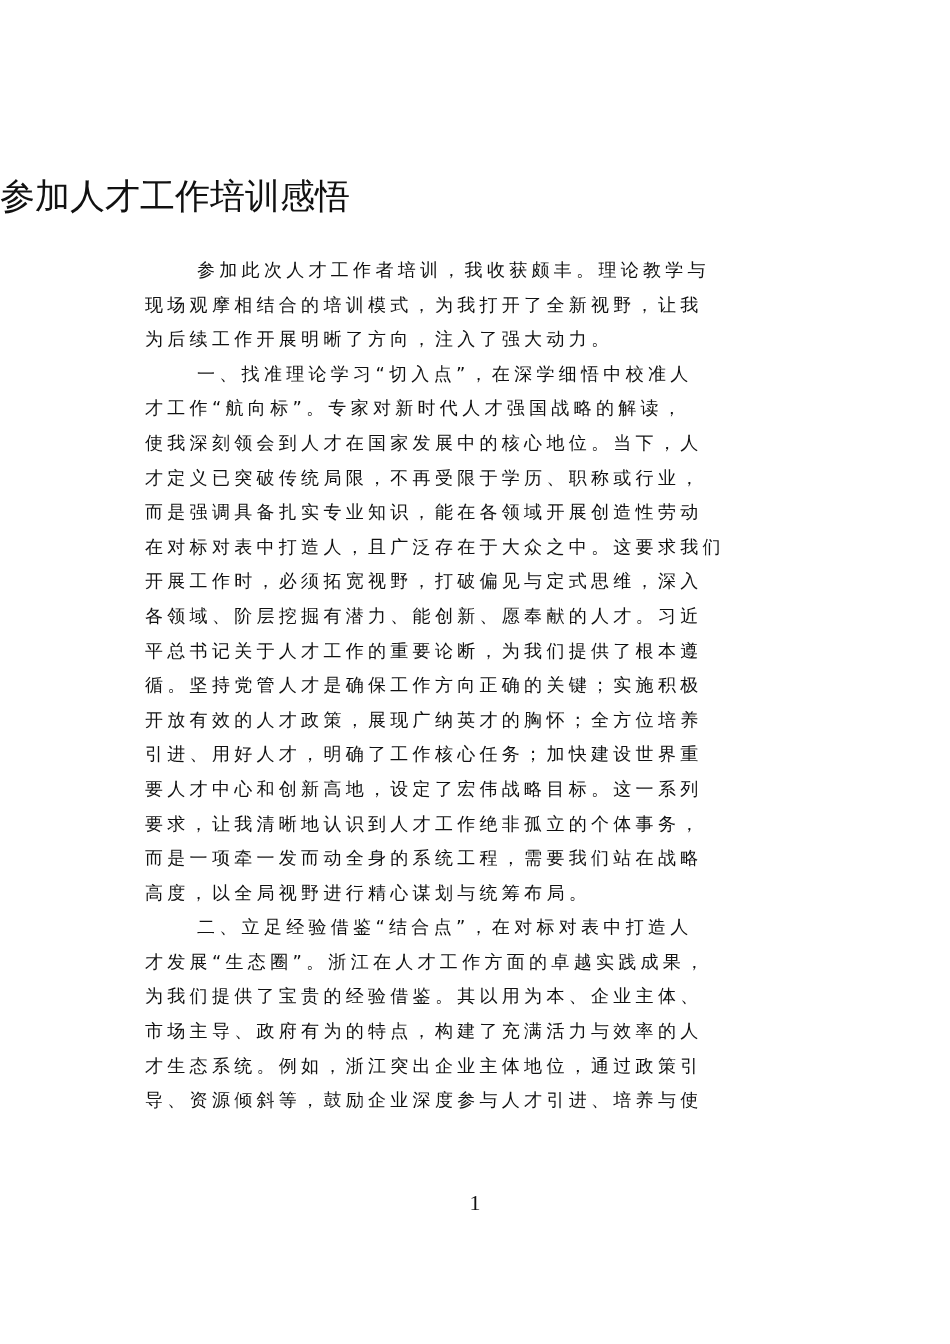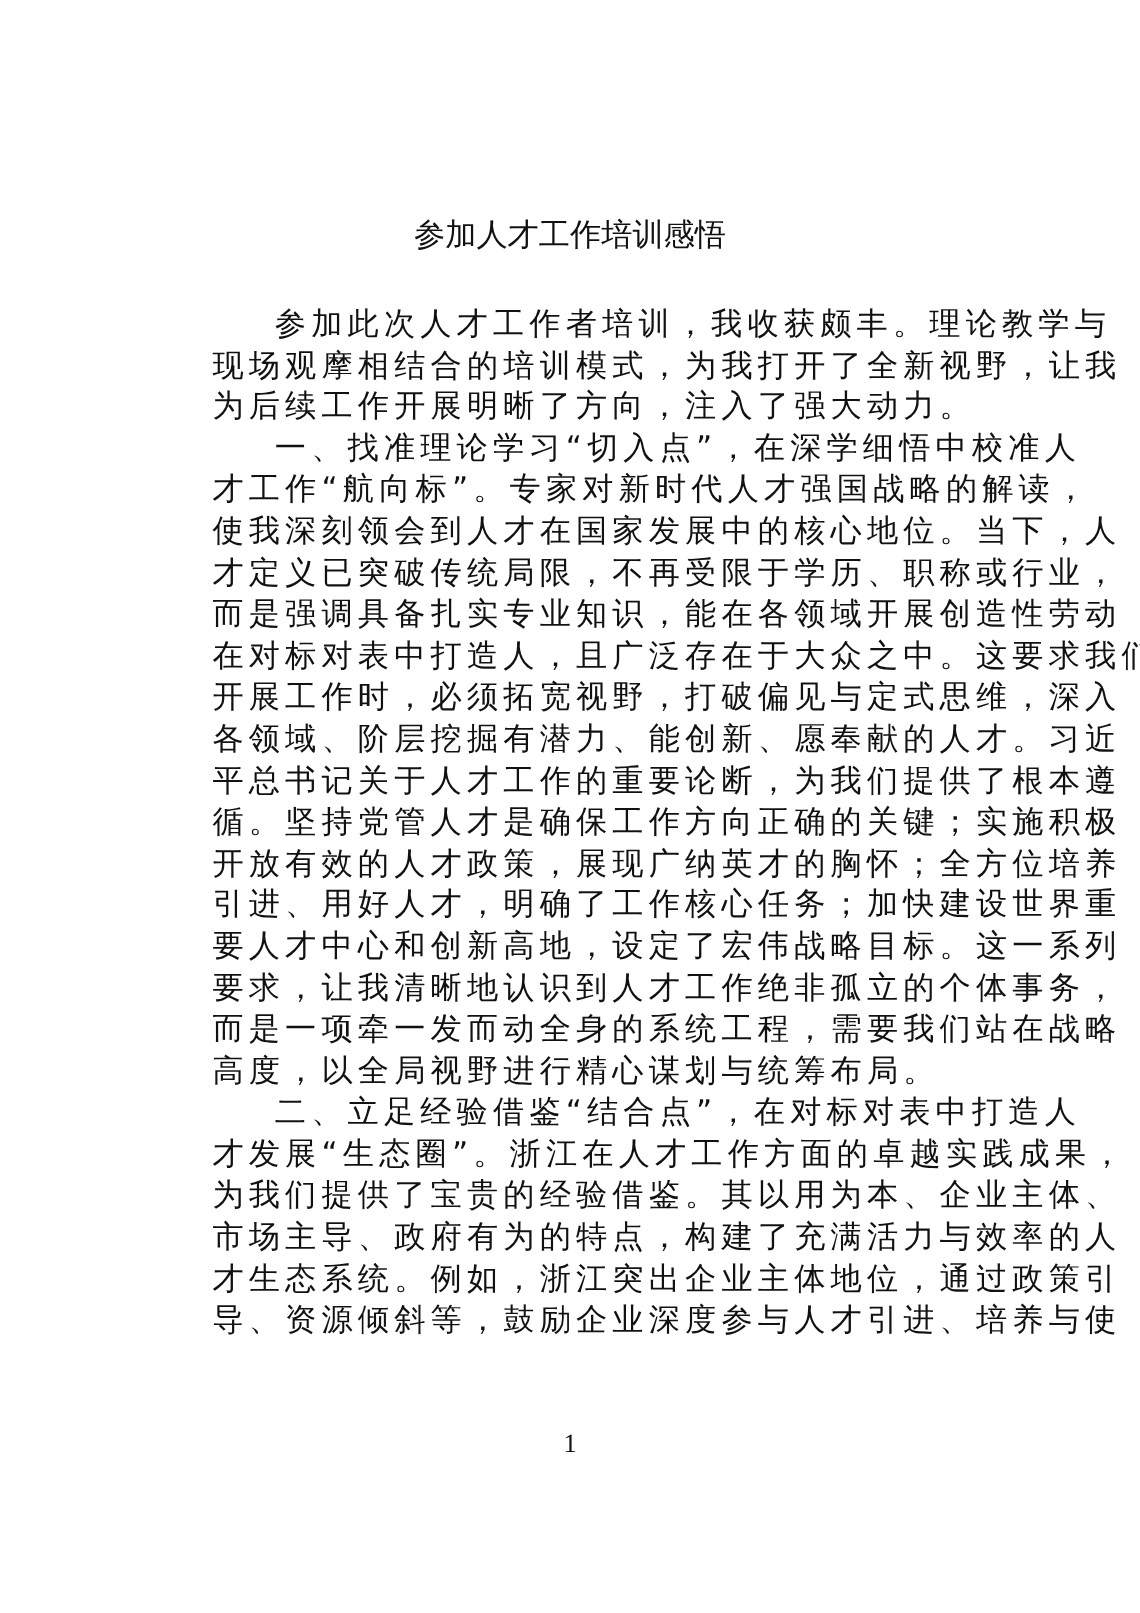--- a/index.html
+++ b/index.html
@@ -20,40 +20,39 @@
       left: 0; top: 0;
       width: 950px;
       height: 1344px;
       background: #ffffff;
     }
     .title {
       position: absolute;
       top: 172px;
       left: 0;
       width: 950px;
-      text-align: center;
-      font-size: 26px;
+      text-align: left;
+      font-size: 35px;
       line-height: 48px;
       letter-spacing: 0px;
       color: #111111;
     }
     .body-text {
       position: absolute;
       left: 145px;
       top: 253px;
       width: 690px;
     }
     .line {
       display: block;
       height: 34.6px;
       line-height: 34.6px;
-      font-size: 26px;
+      font-size: 18px;
       white-space: nowrap;
       letter-spacing: 4.3px;
-      margin-left: 32px;
     }
     .indent {
       padding-left: 52px;
     }
     .page-number {
       position: absolute;
       top: 1188px;
       left: 0;
       width: 950px;
       text-align: center;

